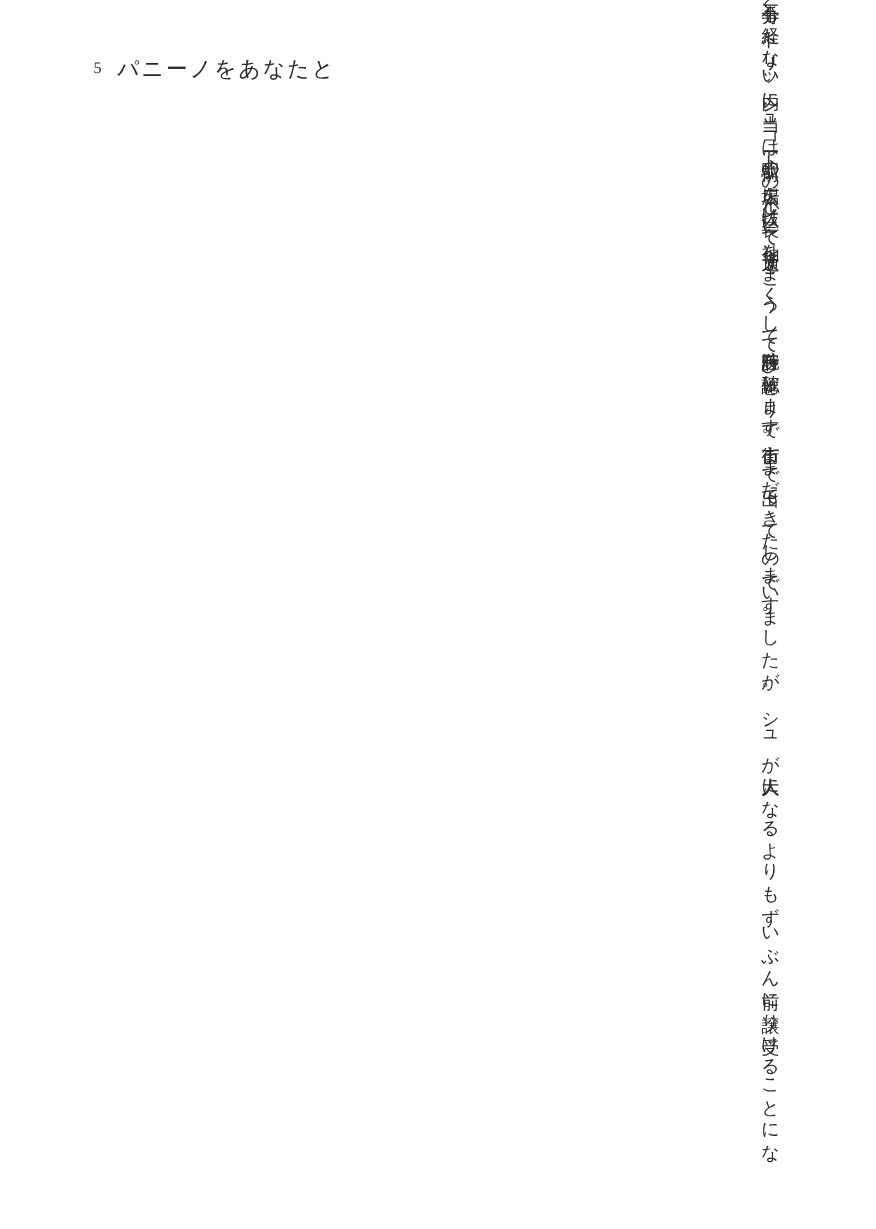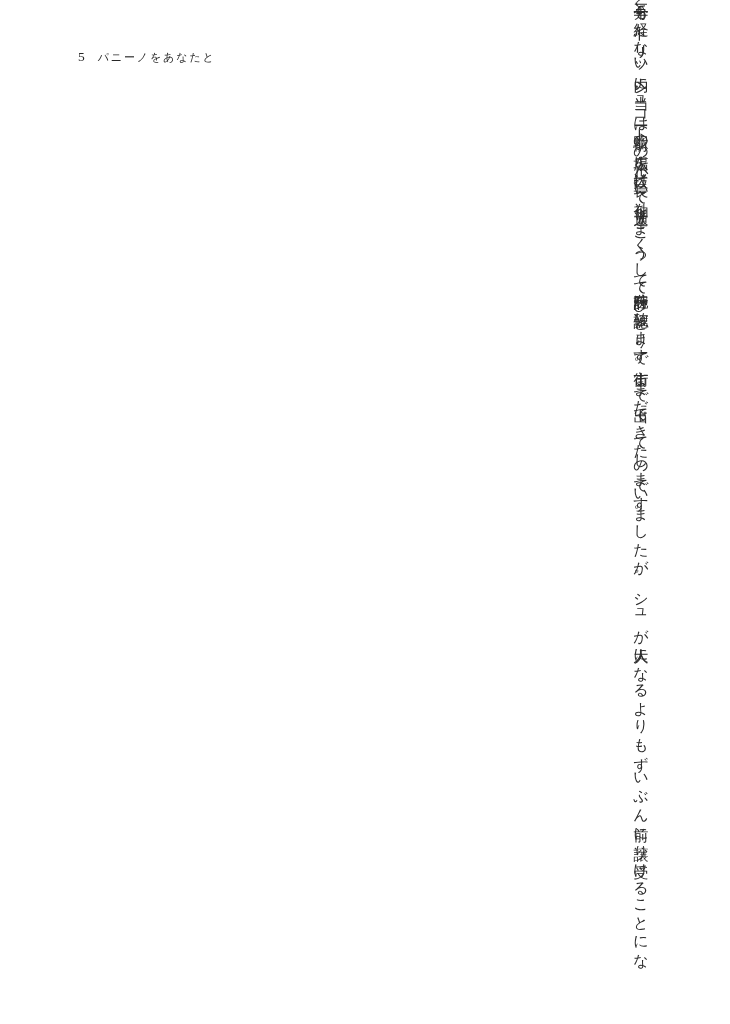--- a/index.html
+++ b/index.html
@@ -31,21 +31,21 @@
     letter-spacing: 0.14em;
     white-space: nowrap;
     color: #272727;
   }
   .running-head .folio {
     font-family: "Liberation Serif", "DejaVu Serif", serif;
     margin-right: 11px;
     font-size: 13.5px;
   }
   .running-head .head-title {
-    font-size: 11px;
+    font-size: 18px;
   }
 
   
   .textblock {
     position: absolute;
     writing-mode: vertical-rl;
     -webkit-writing-mode: vertical-rl;
     text-orientation: upright;
     font-size: 15px;
     line-height: 23.6px;

